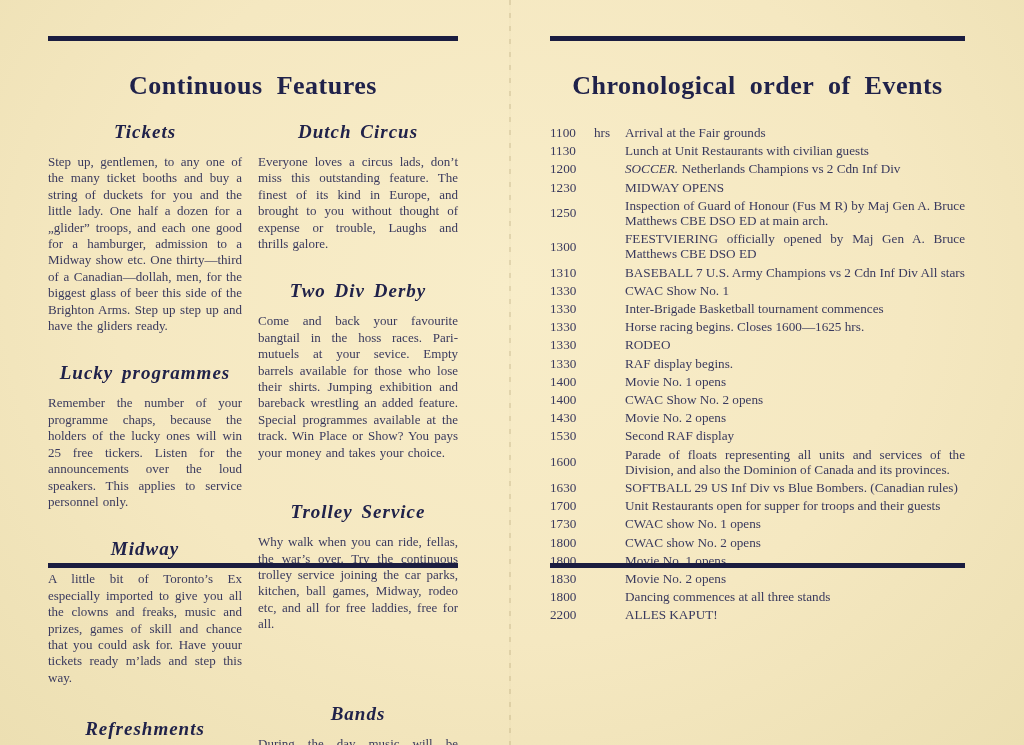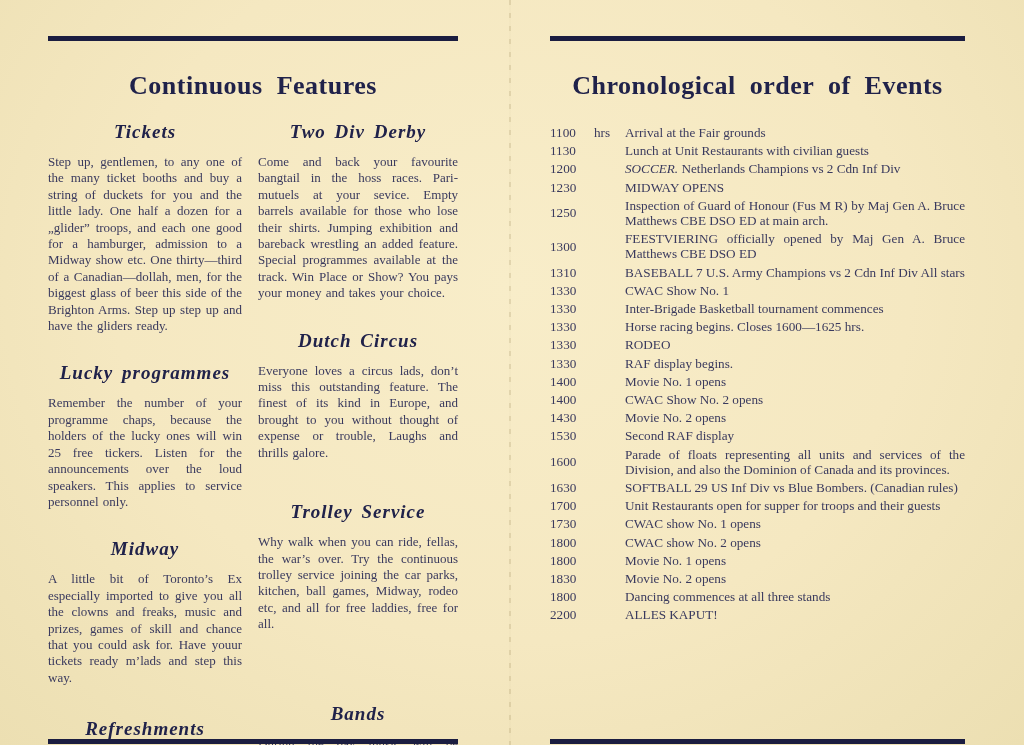--- a/index.html
+++ b/index.html
@@ -15,21 +15,21 @@
   body{
     width:1024px;height:745px;overflow:hidden;position:relative;
     font-family:"Liberation Serif", serif;
     background:radial-gradient(ellipse at 50% 38%, #f8edc9 0%, var(--paper) 55%, var(--paper-edge) 100%);
   }
   .fold{
     position:absolute;left:509px;top:0;width:2px;height:745px;opacity:.45;
     background:repeating-linear-gradient(to bottom,
       rgba(140,120,70,.45) 0 5px, rgba(140,120,70,.06) 5px 13px);
   }
-  .page{position:absolute;top:36px;height:708px;}
+  .page{position:absolute;top:36px;height:532px;}
   .page-left{left:48px;width:410px;}
   .page-right{left:550px;width:415px;}
   .rule{height:2px;border-top:4px solid var(--rule);border-bottom:1px solid var(--rule);}
   .rule-bottom{position:absolute;bottom:0;left:0;right:0;height:2px;
     border-top:1px solid var(--rule);border-bottom:4px solid var(--rule);}
   .page-title{
     margin:30px 0 0;text-align:center;color:var(--ink);
     font-size:26px;font-weight:bold;letter-spacing:.5px;word-spacing:7px;
   }
   .columns{display:flex;gap:16px;margin-top:20px;}
@@ -83,27 +83,27 @@
     <p class="sec-body">A little bit of Toronto’s Ex especially imported to give you all the clowns and freaks, music and prizes, games of skill and chance that you could ask for. Have youur tickets ready m’lads and step this way.</p>
   </div>
 
   <div class="section">
     <h2 class="sec-heading">Refreshments</h2>
     <p class="sec-body">Cigarettes, chocolate bars, hot dogs hamburgers, beer and cokes may be purchased at any the many stands. Have your tickets ready folks, have your tickets ready.</p>
   </div>
 </div>
     <div class="col col2" id="col2">
   <div class="section">
+    <h2 class="sec-heading">Dutch Circus</h2>
+    <p class="sec-body">Everyone loves a circus lads, don’t miss this outstanding feature. The finest of its kind in Europe, and brought to you without thought of expense or trouble, Laughs and thrills galore.</p>
+  </div>
+
+  <div class="section">
     <h2 class="sec-heading">Two Div Derby</h2>
     <p class="sec-body">Come and back your favourite bangtail in the hoss races. Pari-mutuels at your sevice. Empty barrels available for those who lose their shirts. Jumping exhibition and bareback wrestling an added feature. Special programmes available at the track. Win Place or Show? You pays your money and takes your choice.</p>
-  </div>
-
-  <div class="section">
-    <h2 class="sec-heading">Dutch Circus</h2>
-    <p class="sec-body">Everyone loves a circus lads, don’t miss this outstanding feature. The finest of its kind in Europe, and brought to you without thought of expense or trouble, Laughs and thrills galore.</p>
   </div>
 
   <div class="section">
     <h2 class="sec-heading">Trolley Service</h2>
     <p class="sec-body">Why walk when you can ride, fellas, the war’s over. Try the continuous trolley service joining the car parks, kitchen, ball games, Midway, rodeo etc, and all for free laddies, free for all.</p>
   </div>
 
   <div class="section">
     <h2 class="sec-heading">Bands</h2>
     <p class="sec-body">During the day music will be provided by the massed pipe bands, and a faumous brass band.</p>

